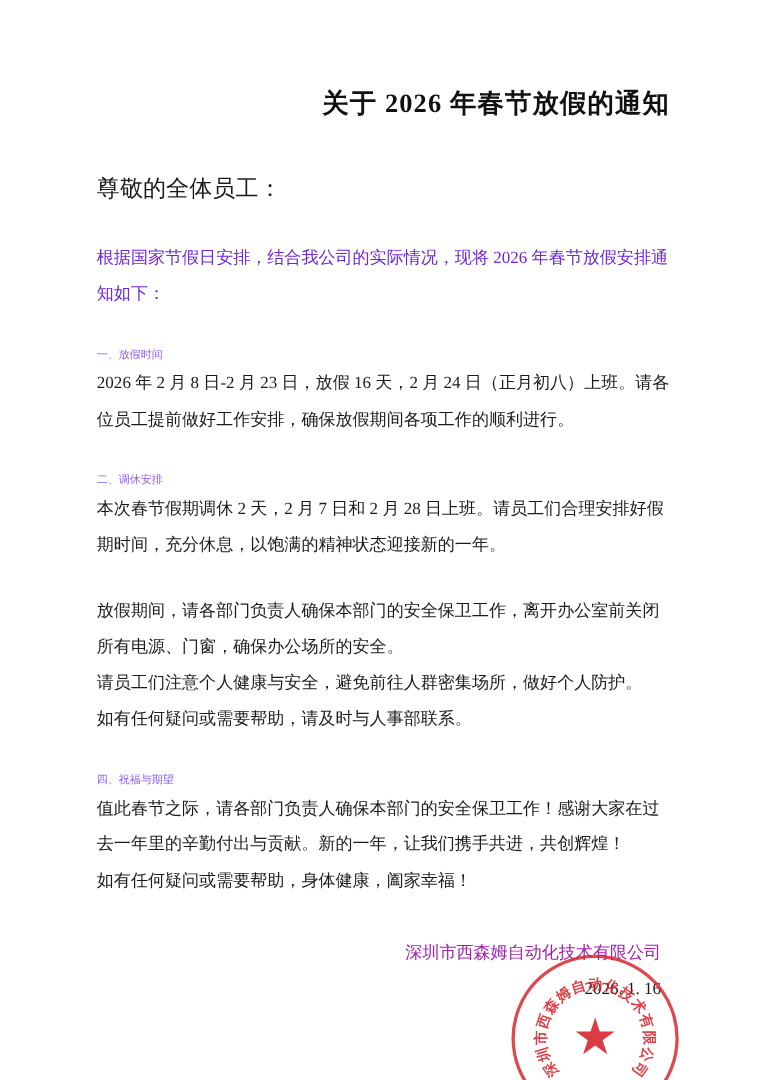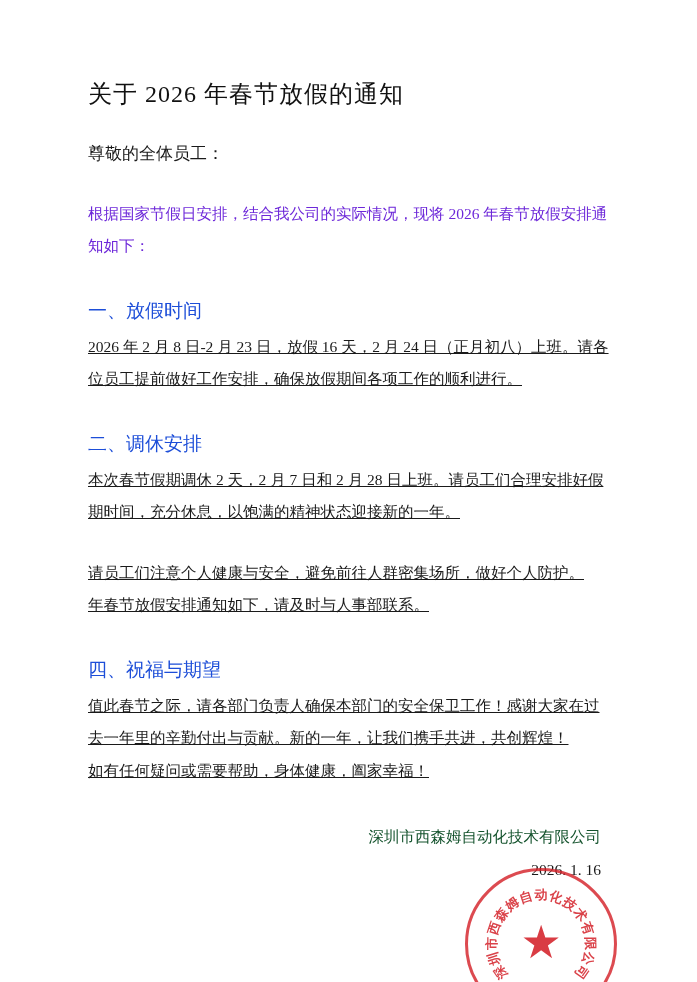--- a/index.html
+++ b/index.html
@@ -16,69 +16,68 @@
     overflow: hidden;
   }
   .page {
     position: relative;
     width: 697px;
     height: 982px;
     box-sizing: border-box;
     padding: 0 88px;
   }
   .doc-title {
-    text-align: left;
+    text-align: right;
     font-size: 24px;
-    font-weight: normal;
+    font-weight: bold;
     letter-spacing: 1px;
     margin-top: 78px;
     margin-bottom: 0;
     color: #111111;
   }
   .salutation {
-    margin-top: 26px;
-    font-size: 17px;
+    margin-top: 39px;
+    font-size: 21px;
     line-height: 2.1;
     color: #1a1a1a;
   }
   .para {
     font-size: 15.5px;
     line-height: 2.1;
     color: #6d28d9;
     margin: 0;
   }
   .para.intro {
     margin-top: 26px;
   }
   .section {
     margin-top: 28px;
   }
   .section-heading {
-    font-size: 19px;
+    font-size: 10px;
     line-height: 2.1;
-    color: #1d4ed8;
+    color: #8b5cf6;
     margin: 0;
   }
   .section-body {
     font-size: 15.5px;
     line-height: 2.1;
     color: #1a1a1a;
     margin: 0;
-    text-decoration: underline;
   }
   .signature-block {
     margin-top: 34px;
     text-align: right;
     position: relative;
     padding-right: 8px;
   }
   .sign-company {
     font-size: 15.5px;
     line-height: 2.1;
-    color: #14532d;
+    color: #a21caf;
   }
   .sign-date {
     font-size: 15.5px;
     line-height: 2.1;
     color: #1a1a1a;
   }
   
   .seal {
     position: absolute;
     right: 80px;
@@ -144,22 +143,23 @@
     <div class="section-body">2026 年 2 月 8 日-2 月 23 日，放假 16 天，2 月 24 日（正月初八）上班。请各位员工提前做好工作安排，确保放假期间各项工作的顺利进行。</div>
   </div>
 
   <div class="section">
     <div class="section-heading">二、调休安排</div>
     <div class="section-body">本次春节假期调休 2 天，2 月 7 日和 2 月 28 日上班。请员工们合理安排好假期时间，充分休息，以饱满的精神状态迎接新的一年。</div>
   </div>
 
   <div class="section">
     <div class="section-body">
+        <div>放假期间，请各部门负责人确保本部门的安全保卫工作，离开办公室前关闭所有电源、门窗，确保办公场所的安全。</div>
         <div>请员工们注意个人健康与安全，避免前往人群密集场所，做好个人防护。</div>
-        <div>年春节放假安排通知如下，请及时与人事部联系。</div>
+        <div>如有任何疑问或需要帮助，请及时与人事部联系。</div>
       </div>
   </div>
 
   <div class="section">
     <div class="section-heading">四、祝福与期望</div>
     <div class="section-body">
         <div>值此春节之际，请各部门负责人确保本部门的安全保卫工作！感谢大家在过去一年里的辛勤付出与贡献。新的一年，让我们携手共进，共创辉煌！</div>
         <div>如有任何疑问或需要帮助，身体健康，阖家幸福！</div>
       </div>
   </div>

